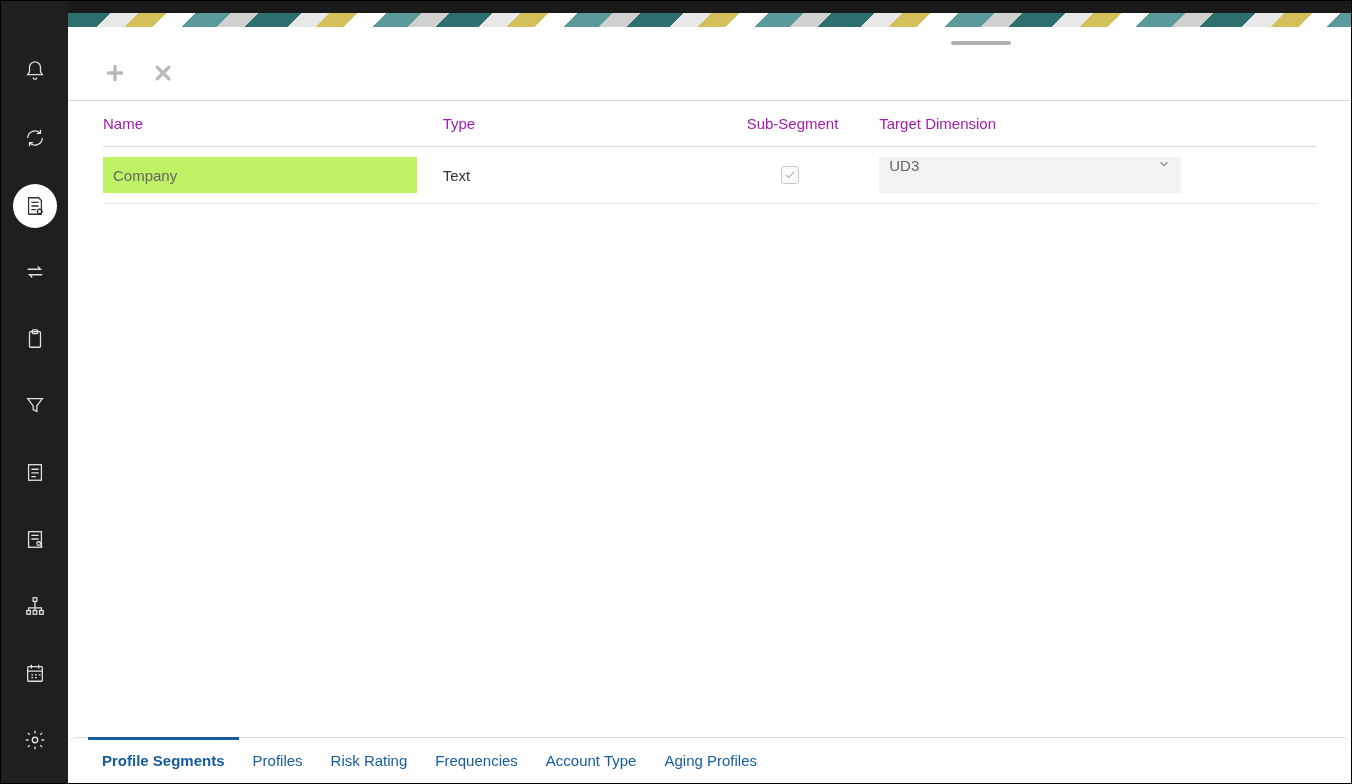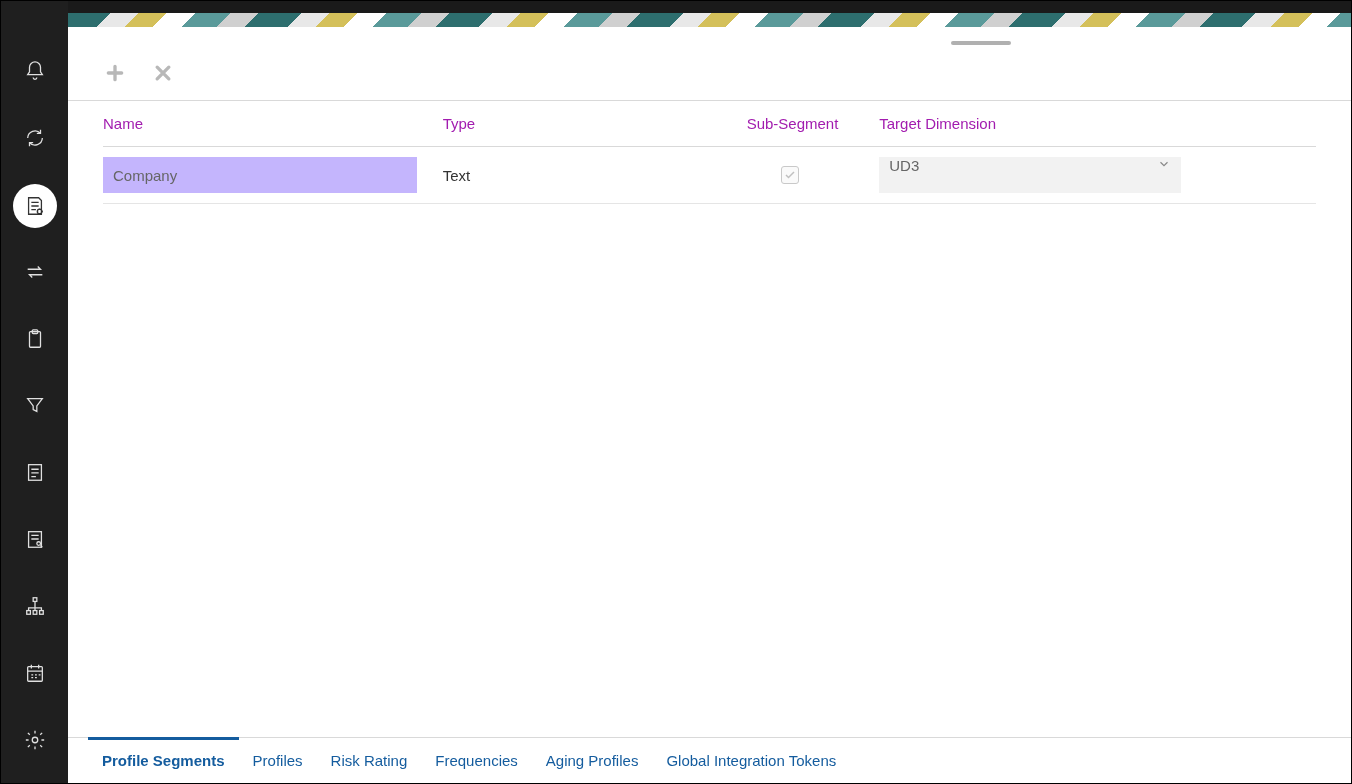--- a/index.html
+++ b/index.html
@@ -152,21 +152,21 @@
       border-bottom: 1px solid #e5e5e5;
       vertical-align: middle;
       font-size: 15px;
       color: #333;
     }
     tbody tr { height: 48px; }
     
     .input-cell {
       width: 94%;
       height: 36px;
-      background: #c4b5fd;
+      background: #bef264;
       border: none;
       padding: 0 10px;
       font-size: 15px;
       color: #666;
       outline: none;
     }
     .input-cell::placeholder { color: #8a8a8a; }
     
     .checkbox-cell { text-align: center; padding-right: 34px;}
     .cb {
@@ -196,20 +196,21 @@
       cursor: pointer;
     }
     .select-cell .chev { color: #888; font-size: 13px; }
     
     
     .bottom-tabs {
       border-top: 1px solid #d9d9d9;
       display: flex;
       padding: 0 20px;
       background: #fff;
+      border-radius: 9px;
     }
     .tab {
       padding: 14px 14px;
       font-size: 15px;
       color: #145c9e;
       cursor: pointer;
       position: relative;
     }
     .tab.active {
       font-weight: 700;
@@ -379,16 +380,16 @@
         </tr>
       </tbody>
     </table>
   </div>
 
   <div class="bottom-tabs">
     <div class="tab active">Profile Segments</div>
     <div class="tab">Profiles</div>
     <div class="tab">Risk Rating</div>
     <div class="tab">Frequencies</div>
+    <div class="tab">Account Type</div>
     <div class="tab">Aging Profiles</div>
-    <div class="tab">Global Integration Tokens</div>
   </div>
 </main>
 
 </body></html>

